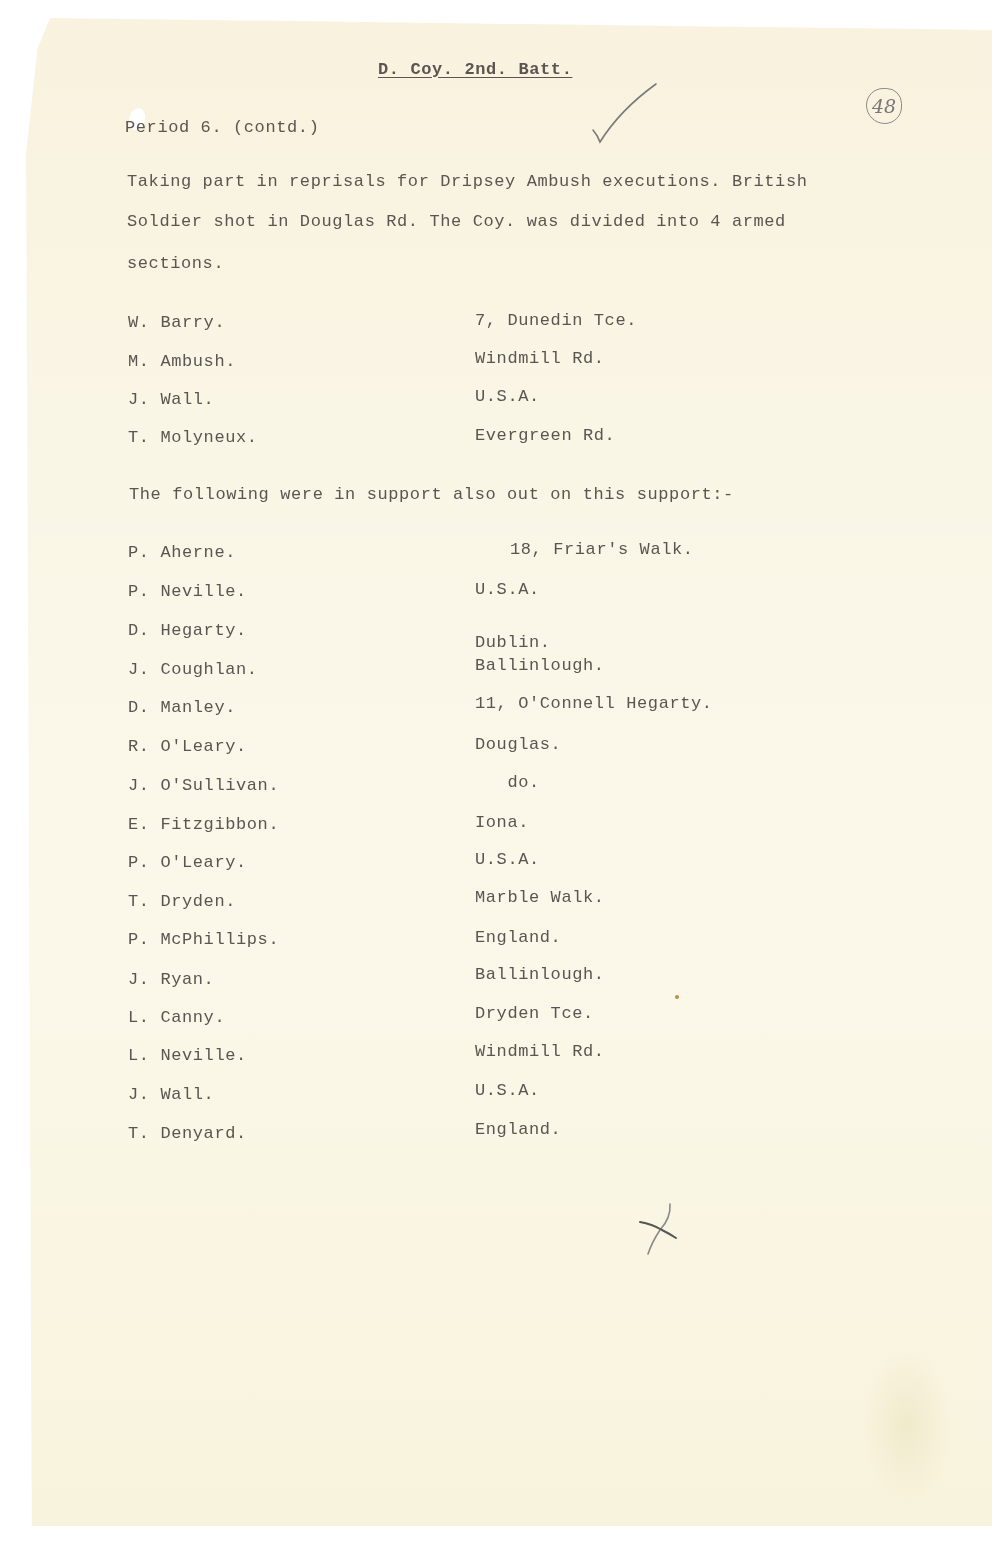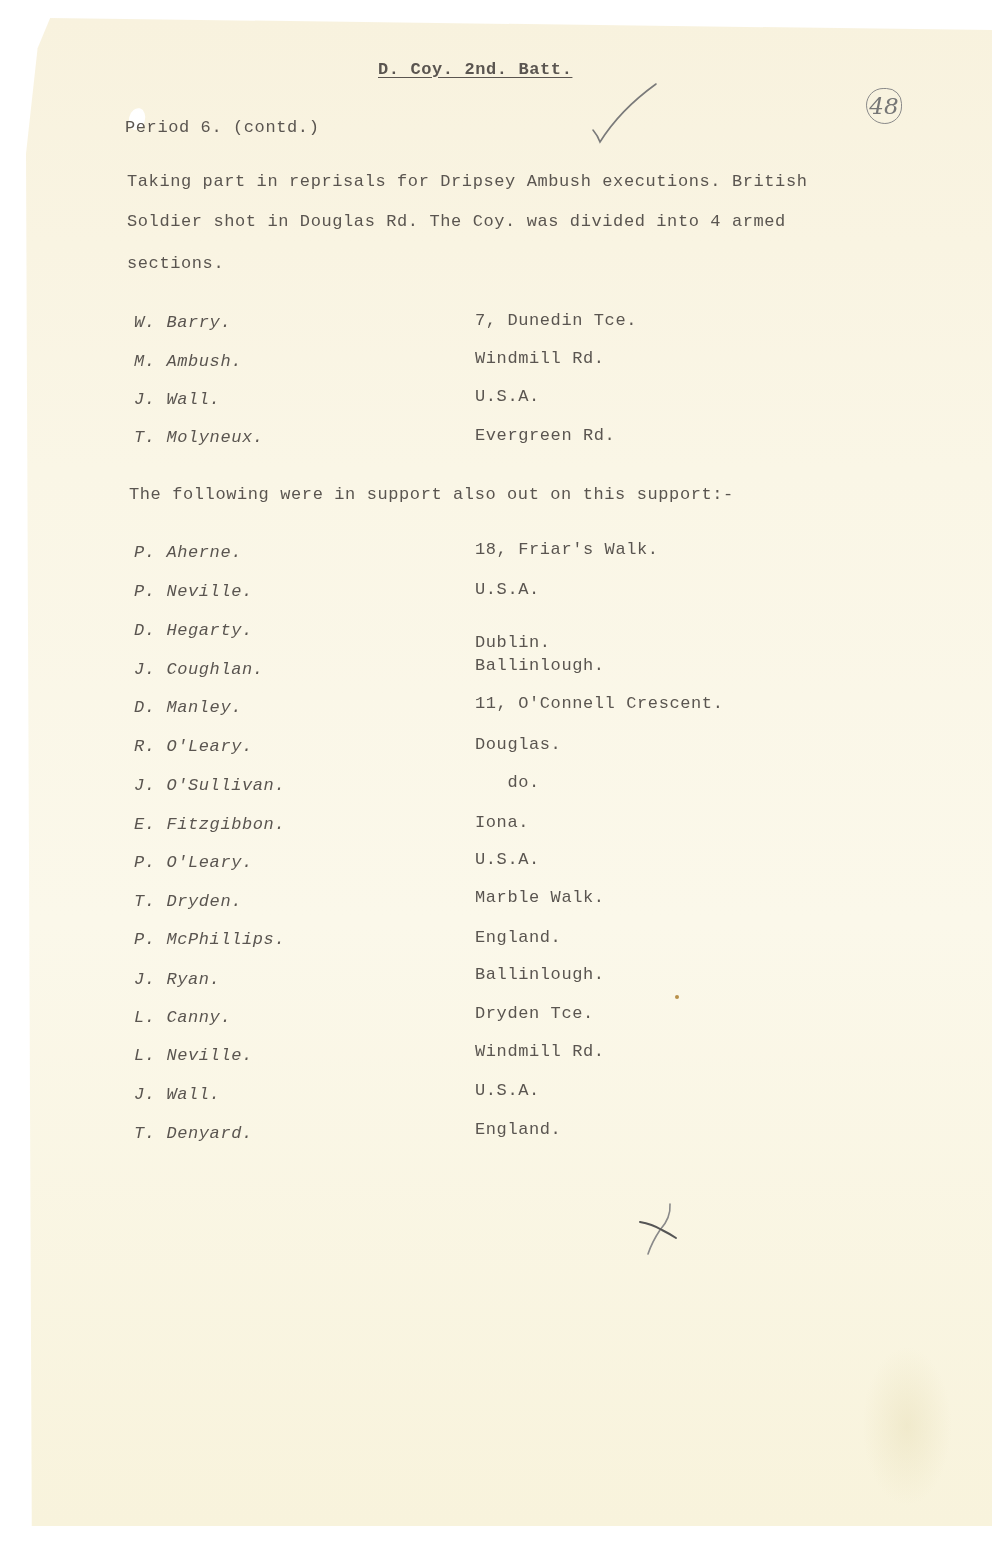--- a/index.html
+++ b/index.html
@@ -61,39 +61,39 @@
       left: 125px;
       top: 118px;
     }
     .para-line {
       left: 127px;
     }
     .intro-line {
       left: 129px;
       top: 485px;
     }
-    .col-name { left: 134px; font-style: italic; }
+    .col-name { left: 128px; }
     .col-addr { left: 475px; }
     .handwritten {
       position: absolute;
       color: #6e6e6e;
     }
     .check-mark {
       left: 590px;
       top: 80px;
     }
     .page-number {
       left: 866px;
       top: 88px;
       width: 34px;
       height: 34px;
       border: 1.5px solid #8a8a8a;
       border-radius: 50% 45% 50% 55%;
       font-family: "DejaVu Serif", serif;
-      font-size: 23px;
+      font-size: 19px;
       font-style: italic;
       line-height: 34px;
       text-align: center;
       color: #777;
     }
     .cross-mark {
       left: 638px;
       top: 1200px;
     }
     .speck {
@@ -143,37 +143,37 @@
     <div class="tw col-name" style="top:428px;">T. Molyneux.</div>
     <div class="tw col-addr" style="top:426px;">Evergreen Rd.</div>
   </div>
 </div>
 
 <div class="tw intro-line">The following were in support also out on this support:-</div>
 
 <div>
   <div>
     <div class="tw col-name" style="top:543px;">P. Aherne.</div>
-    <div class="tw col-addr" style="top:540px;">18, Friar's Walk.</div>
+    <div class="tw col-addr" style="top:540px;margin-left:35px;">18, Friar's Walk.</div>
   </div>
   <div>
     <div class="tw col-name" style="top:582px;">P. Neville.</div>
     <div class="tw col-addr" style="top:580px;">U.S.A.</div>
   </div>
   <div>
     <div class="tw col-name" style="top:621px;">D. Hegarty.</div>
     <div class="tw col-addr" style="top:633px;">Dublin.</div>
   </div>
   <div>
     <div class="tw col-name" style="top:660px;">J. Coughlan.</div>
     <div class="tw col-addr" style="top:656px;">Ballinlough.</div>
   </div>
   <div>
     <div class="tw col-name" style="top:698px;">D. Manley.</div>
-    <div class="tw col-addr" style="top:694px;">11, O'Connell Crescent.</div>
+    <div class="tw col-addr" style="top:694px;">11, O'Connell Hegarty.</div>
   </div>
   <div>
     <div class="tw col-name" style="top:737px;">R. O'Leary.</div>
     <div class="tw col-addr" style="top:735px;">Douglas.</div>
   </div>
   <div>
     <div class="tw col-name" style="top:776px;">J. O'Sullivan.</div>
     <div class="tw col-addr" style="top:773px; white-space:pre;">   do.</div>
   </div>
   <div>

